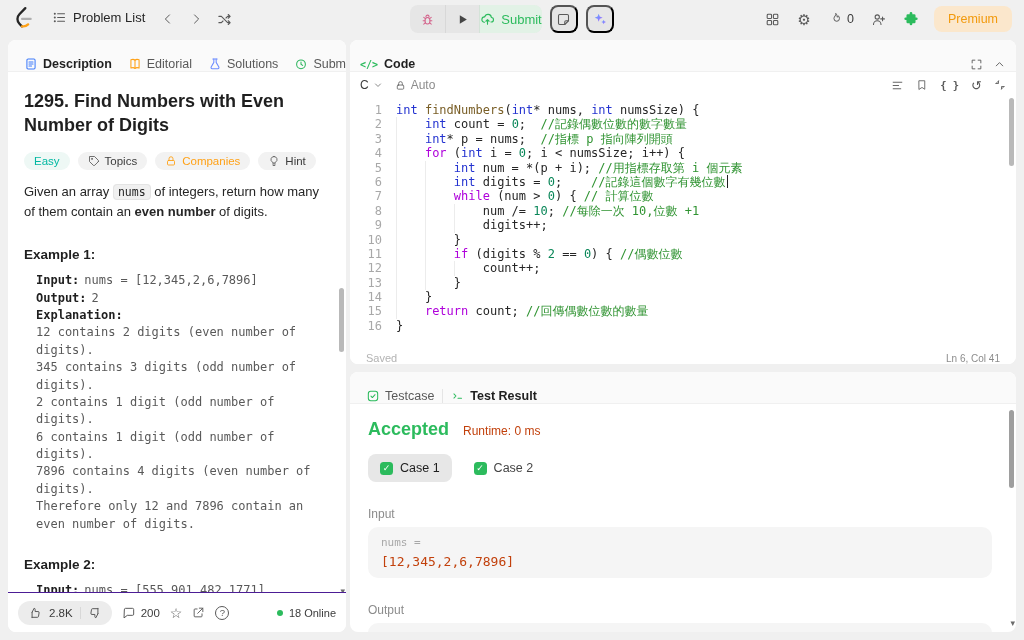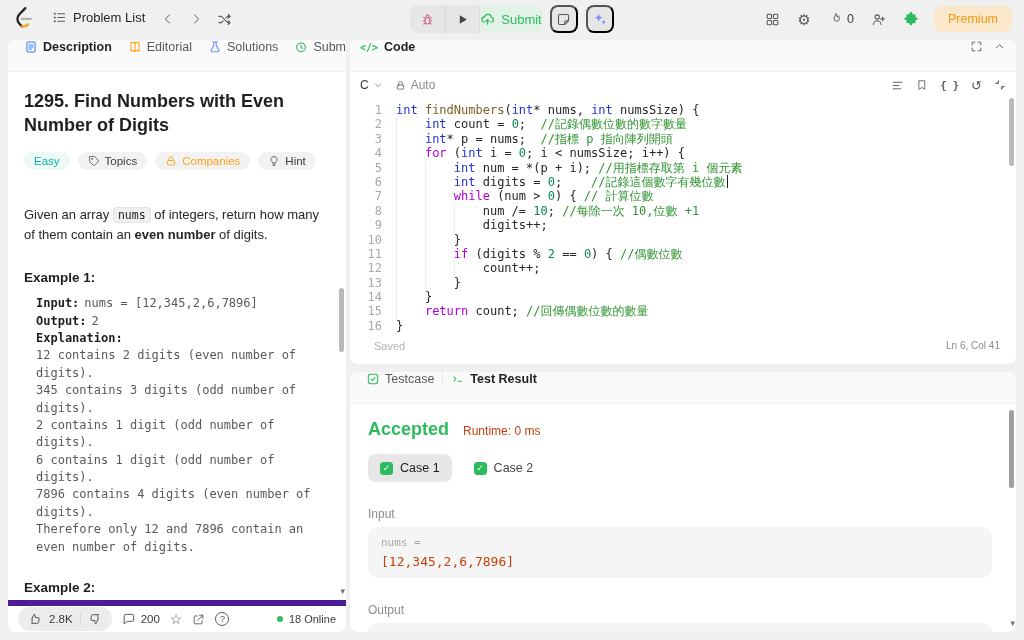--- a/index.html
+++ b/index.html
@@ -26,42 +26,42 @@
   .streak{display:flex;align-items:center;gap:4px;padding:0 6px;height:26px;border-radius:6px;cursor:pointer;
     font-size:12.5px;color:#3c3c3c}
   .premium-btn{height:26px;padding:0 14px;margin-left:4px;border:none;border-radius:8px;background:#fbe7cc;
     color:#f29a0d;font-size:12.5px;font-weight:500;cursor:pointer;font-family:inherit}
 
   
   .panel{position:fixed;background:#fff;border-radius:8px;overflow:hidden}
   #left-panel{left:8px;top:40px;width:338px;bottom:8px}
   #code-panel{left:350px;top:40px;width:666px;height:324px}
   #console-panel{left:350px;top:372px;width:666px;bottom:8px}
-  .panel-head{height:32px;background:#fafafa;border-bottom:1px solid #f0f0f0;display:flex;align-items:flex-start;padding:0 10px}
+  .panel-head{height:32px;background:#fafafa;border-bottom:1px solid #f0f0f0;display:flex;align-items:flex-end;padding:0 10px}
 
   
   .tab{display:flex;align-items:center;gap:5px;padding:0 6px;font-size:12.5px;color:#595959;cursor:pointer;white-space:nowrap}
   .tab.active{color:#1f1f1f;font-weight:600}
   .tab-div{width:1px;height:14px;background:#e5e5e5;margin:0 2px}
   .left-content{position:absolute;left:0;right:6px;top:33px;bottom:32px;overflow:hidden;padding:16px 12px 0 16px}
   .q-title{font-size:18px;font-weight:600;line-height:1.35;color:#1f1f1f}
   .chip-row{display:flex;align-items:center;gap:8px;margin-top:14px;flex-wrap:wrap}
   .chip{display:flex;align-items:center;gap:5px;padding:3px 10px;border-radius:999px;background:#f2f2f2;
     font-size:11.5px;color:#3c3c3c;cursor:pointer}
   .chip.easy{color:#02b8a2;background:#eef8f5}
   .chip.companies{color:#ffa116}
-  .q-desc{margin-top:35px;font-size:13px;line-height:1.6;color:#262626}
+  .q-desc{margin-top:12px;font-size:13px;line-height:1.6;color:#262626}
   .inline-code{font-family:"DejaVu Sans Mono",monospace;font-size:11.5px;background:#f0f0f0;
     border:1px solid #e4e4e4;border-radius:4px;padding:0 4px;color:#262626}
   .ex-title{margin-top:24px;font-size:13.5px;font-weight:700;color:#1f1f1f}
   .ex-body{margin-top:10px;padding-left:12px;font-family:"DejaVu Sans Mono",monospace;font-size:12px;
     line-height:1.45;color:#595959}
   .ex-body strong{color:#1f1f1f;font-weight:700;margin-right:5px}
   .ex-join{white-space:pre-wrap}
-  .left-footer{position:absolute;left:0;right:0;bottom:0;height:32px;border-top:6px solid #4c1d95;background:#fff;
+  .left-footer{position:absolute;left:0;right:0;bottom:0;height:40px;border-top:1px solid #4c1d95;background:#fff;
     display:flex;align-items:center;gap:10px;padding:0 10px}
   .vote-pill{display:flex;align-items:center;gap:7px;height:24px;padding:0 10px;border-radius:999px;background:#ececec}
   .v-div{width:1px;height:12px;background:#d8d8d8}
   .f-count{font-size:11.5px;color:#3c3c3c}
   .f-item{display:flex;align-items:center;gap:5px;cursor:pointer}
   .f-icon{display:flex;cursor:pointer}
   .online{margin-left:auto;display:flex;align-items:center;gap:6px;font-size:11px;color:#3c3c3c}
   .online-dot{width:6px;height:6px;border-radius:50%;background:#2cbb5d}
   .glyph14{font-size:14px;color:#595959;line-height:1}
 
@@ -80,21 +80,21 @@
   .ln{width:32px;text-align:right;color:#a8a8a8;flex:none;user-select:none}
   .lc{margin-left:14px;white-space:pre;position:relative;flex:1;color:#262626}
   .guide{position:absolute;top:0;bottom:0;width:1px;background:#ececec}
   .tk-kw{color:#2433d0}
   .tk-ctl{color:#af00db}
   .tk-num{color:#098658}
   .tk-cmt{color:#2f9331}
   .tk-fn{color:#795e26}
   .tk-pln{color:#262626}
   .caret{display:inline-block;width:1.5px;height:13px;background:#1f1f1f;vertical-align:-2px;margin-left:1px}
-  .editor-status{position:absolute;left:8px;right:0;bottom:0;height:24px;display:flex;align-items:flex-start;
+  .editor-status{position:absolute;left:0;right:0;bottom:0;height:24px;display:flex;align-items:flex-end;
     padding:0 16px;background:#fff}
   .saved{font-size:11px;color:#b3b3b3}
   .cursor-pos{margin-left:auto;font-size:10px;color:#8c8c8c}
 
   
   .console-content{position:absolute;left:0;right:6px;top:33px;bottom:0;overflow:hidden;padding:14px 18px}
   .status-row{display:flex;align-items:baseline;gap:14px}
   .accepted{font-size:18px;font-weight:600;color:#2cbb5d}
   .runtime{font-size:12px;color:#c2410c}
   .case-row{display:flex;align-items:center;gap:10px;margin-top:14px}

